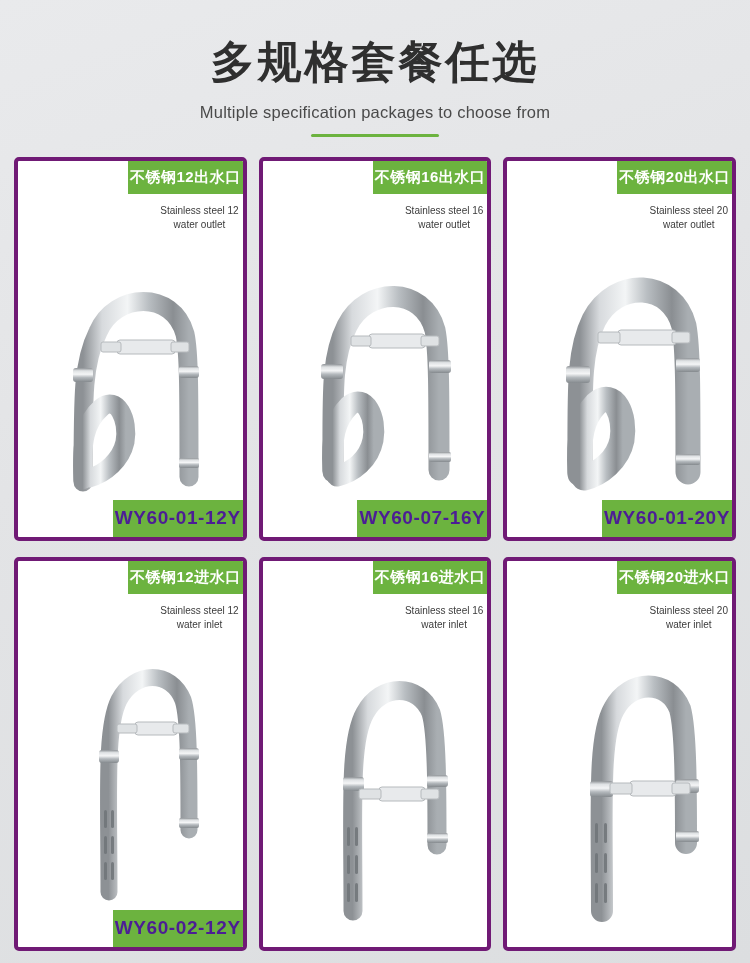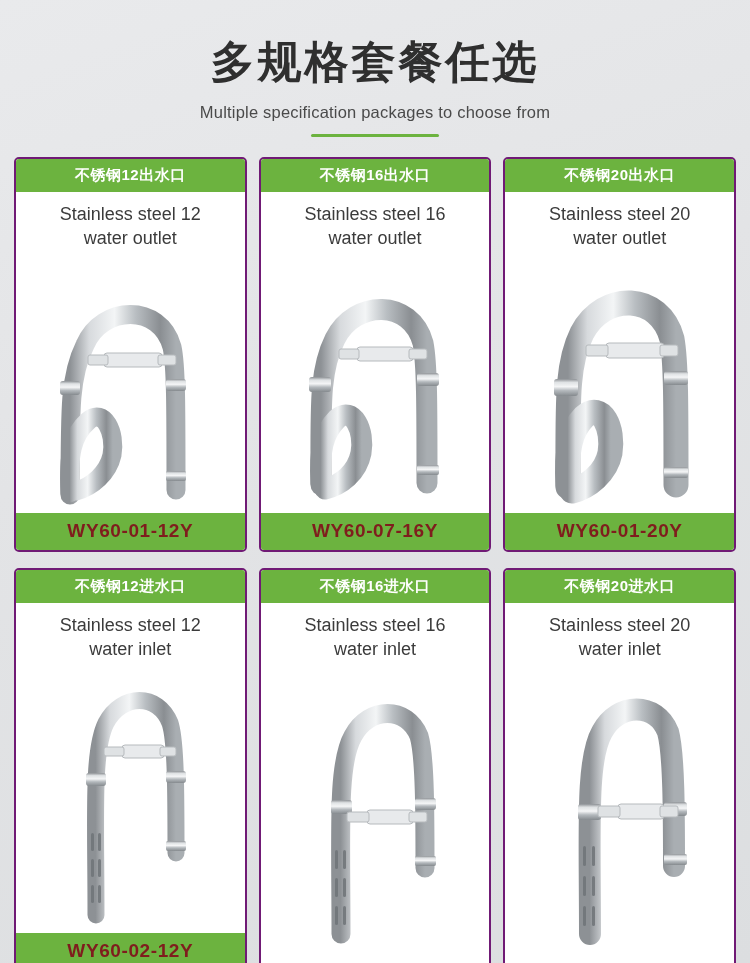--- a/index.html
+++ b/index.html
@@ -47,58 +47,59 @@
   .grid {
     margin-top: 20px;
     padding: 0 14px;
     display: grid;
     grid-template-columns: repeat(3, 1fr);
     column-gap: 12px;
     row-gap: 16px;
   }
   .card {
     background: #ffffff;
-    border: 2px solid #701a75;
+    border: 4px solid #701a75;
     border-radius: 5px;
     overflow: hidden;
     display: flex;
     flex-direction: column;
     box-sizing: border-box;
+    align-items: flex-end;
   }
   .card-head {
     background: #6cb33f;
     color: #ffffff;
     text-align: center;
     font-size: 15px;
     font-weight: bold;
     padding: 7px 2px 7px 2px;
     letter-spacing: 0.5px;
   }
   .card-sub {
     text-align: center;
     color: #3b3b3b;
-    font-size: 18px;
+    font-size: 10px;
     line-height: 1.35;
     padding: 10px 4px 4px 4px;
     min-height: 34px;
   }
   .card-img {
     flex: 1 1 auto;
     position: relative;
     min-height: 258px;
     display: flex;
     align-items: center;
     justify-content: center;
   }
   .card-img.inlet {
     min-height: 268px;
   }
   .card-foot {
     background: #6cb33f;
-    color: #7f1d1d;
+    color: #4c1d95;
     text-align: center;
     font-size: 19px;
     font-weight: bold;
     padding: 7px 2px 8px 2px;
     letter-spacing: 0.6px;
   }
   svg.pipe { display: block; }
 </style>
 </head>
 <body>

